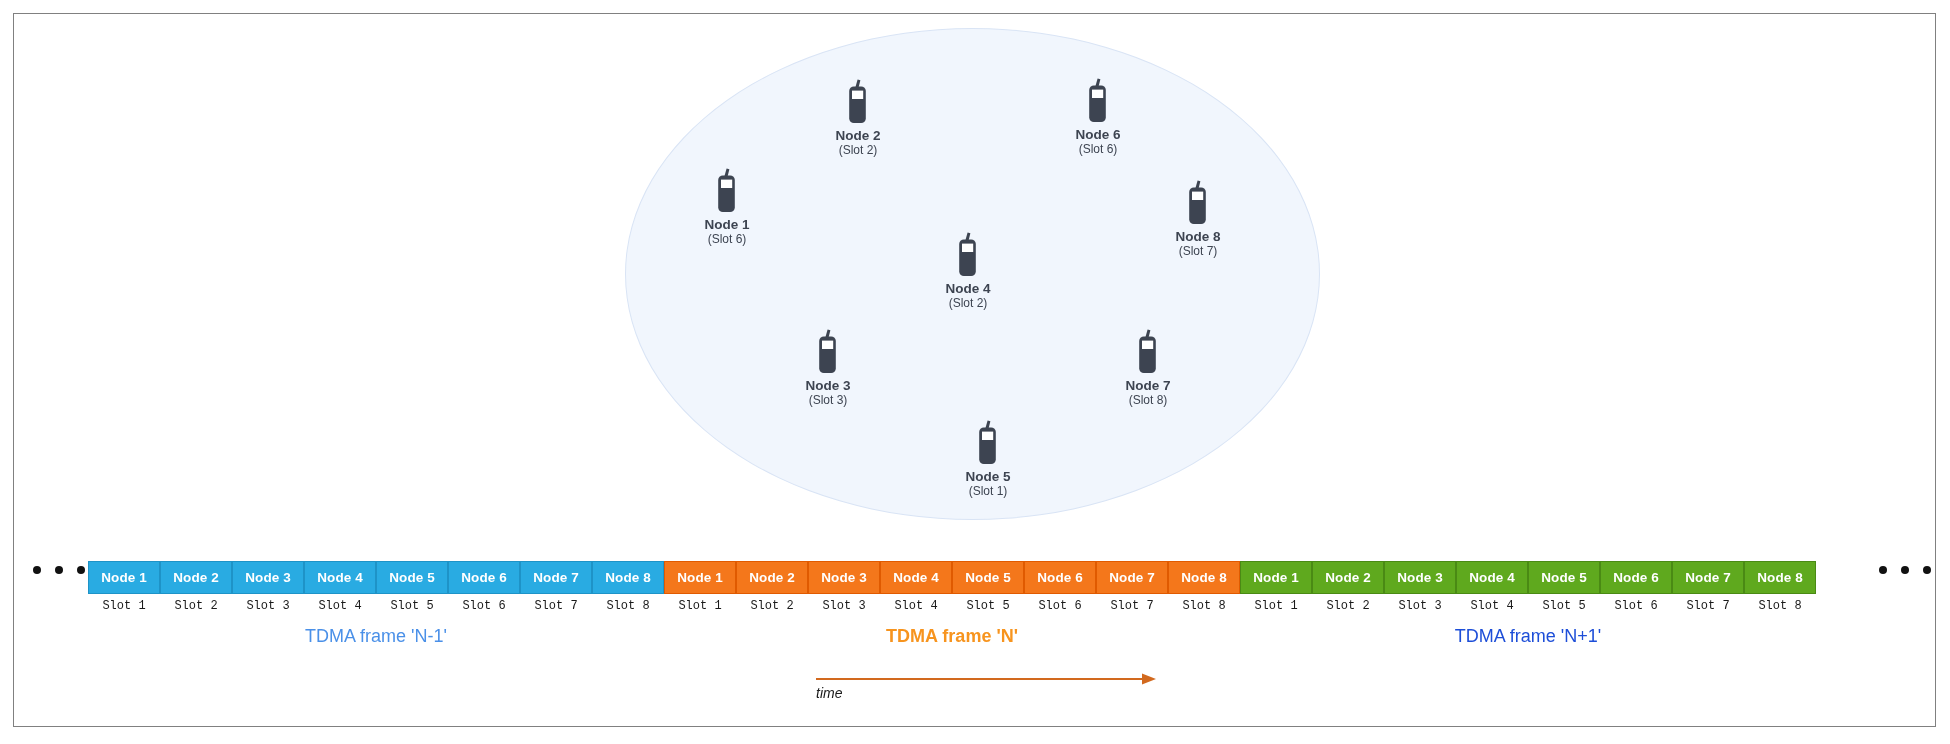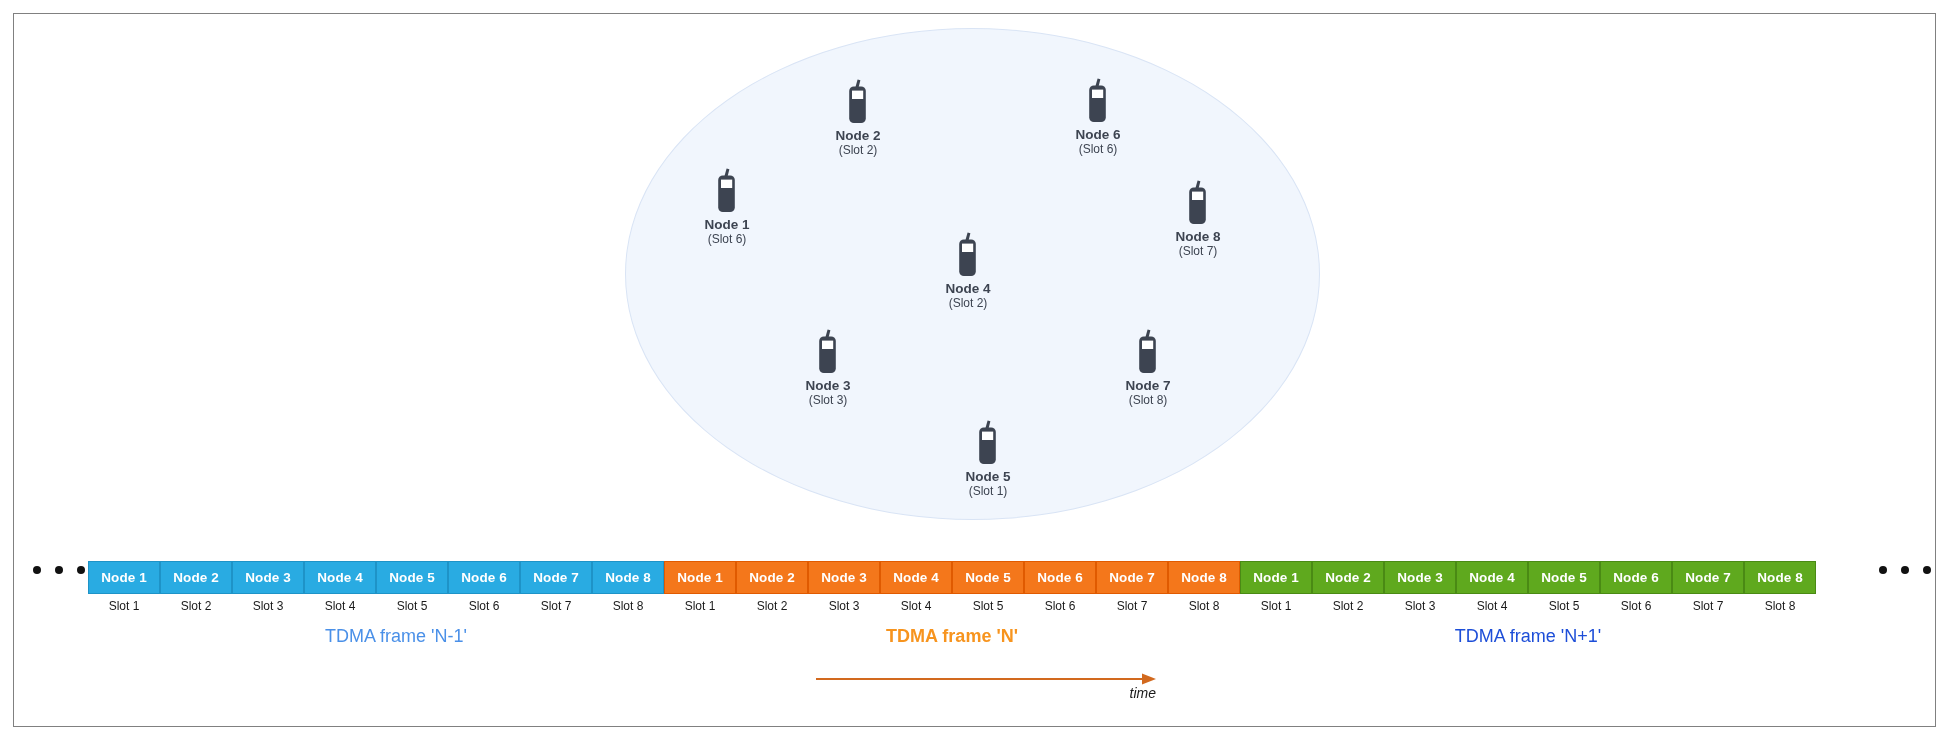--- a/index.html
+++ b/index.html
@@ -90,20 +90,21 @@
   .slot-box.green{background:#5FA91E;border:1.5px solid #4a8a14;}
 
   .slot-caption{
     position:absolute;
     top:38px;left:0;
     width:100%;
     text-align:center;
     font-size:12px;
     color:#1a1a1a;
     white-space:nowrap;
+    font-family:Liberation Mono, monospace;
   }
 
   .frame-caption{
     position:absolute;
     top:626px;
     text-align:center;
     font-size:18px;
     white-space:nowrap;
     transform:translateX(-50%);
   }
@@ -124,21 +125,21 @@
 
   #time-arrow-wrap{
     position:absolute;
     left:816px;top:672px;
     width:340px;height:14px;
   }
   #time-label{
     position:absolute;
     left:816px;top:685px;
     width:340px;
-    text-align:right;
+    text-align:left;
     font-size:14px;
     font-style:italic;
     color:#1a1a1a;
   }
 </style>
 </head>
 <body>
 
 <div id="canvas">
 
@@ -369,21 +370,21 @@
           <div class="slot-caption">Slot 7</div>
         </div>
         <div class="slot-cell" style="left: 1744px; width: 72px;">
           <div class="slot-box green">
             <span>Node 8</span>
           </div>
           <div class="slot-caption">Slot 8</div>
         </div>
       </div>
     <div id="captions-layer">
-        <div class="frame-caption" style="left: 376px; color: rgb(74, 144, 232); margin-left: 20px;">TDMA frame 'N-1'</div>
+        <div class="frame-caption" style="left: 376px; color: rgb(74, 144, 232);">TDMA frame 'N-1'</div>
         <div class="frame-caption" style="left: 952px; color: rgb(247, 148, 30); font-weight: bold;">TDMA frame 'N'</div>
         <div class="frame-caption" style="left: 1528px; color: #1d4ed8;">TDMA frame 'N+1'</div>
       </div>
 
     <div class="ellipsis-dots" id="trail-dots" style="left:1879px;">
       <span></span>
       <span></span>
       <span></span>
     </div>
 

